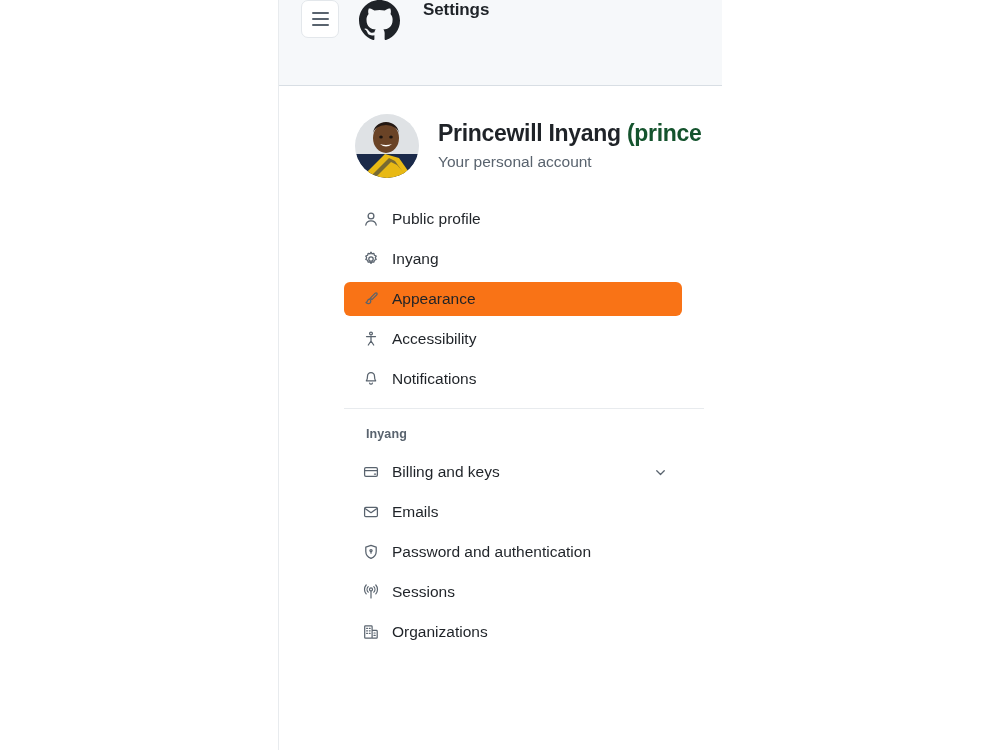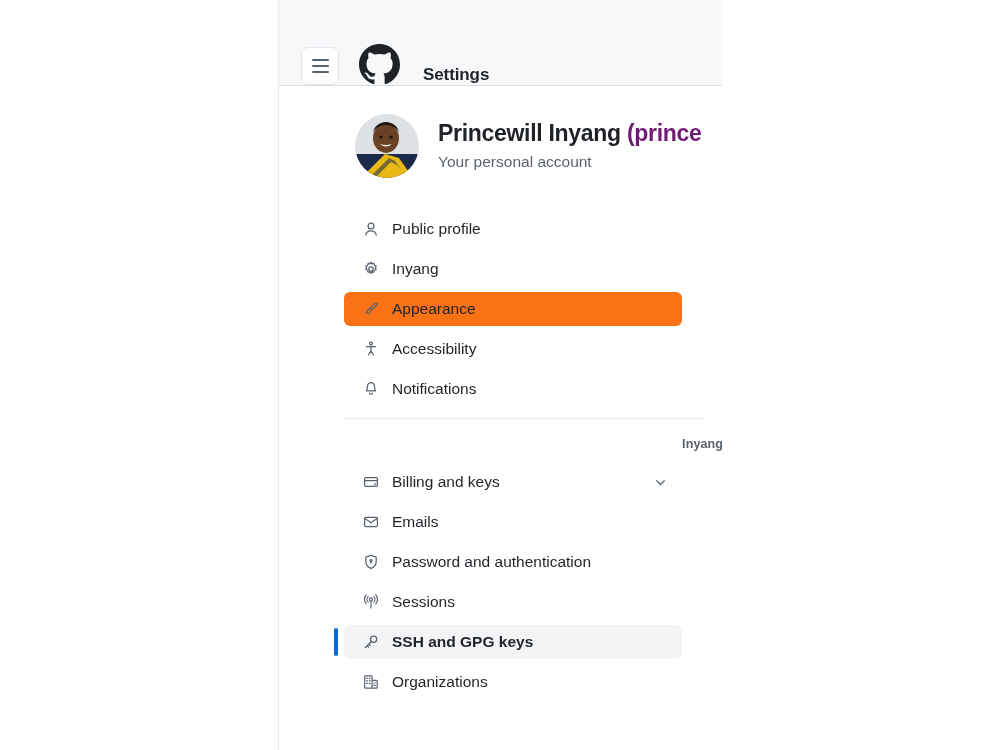--- a/index.html
+++ b/index.html
@@ -24,21 +24,21 @@
     overflow: hidden;
   }
 
   
   .app-header {
     height: 86px;
     background: #f6f8fa;
     border-bottom: 1px solid #d8dee4;
     box-sizing: border-box;
     display: flex;
-    align-items: flex-end;
+    align-items: flex-start;
     padding-left: 22px;
     width: 444px;
   }
 
   .hamburger-btn {
     width: 38px;
     height: 38px;
     border: 1px solid #e3e7eb;
     border-radius: 7px;
     background: #ffffff;
@@ -101,37 +101,36 @@
     white-space: nowrap;
   }
   .profile-name {
     font-size: 23px;
     font-weight: bold;
     color: #1f2328;
     letter-spacing: -0.3px;
     line-height: 1.2;
   }
   .profile-handle {
-    color: #701a75;
+    color: #14532d;
     font-weight: bold;
   }
   .profile-sub {
     margin-top: 5px;
     font-size: 15.5px;
     color: #59636e;
     line-height: 1.3;
   }
 
   
   .nav {
-    margin-top: 34px;
+    margin-top: 24px;
     padding-left: 65px;
     width: 444px;
     box-sizing: border-box;
-    text-align: right;
   }
 
   .nav-item {
     position: relative;
     display: flex;
     align-items: center;
     height: 34px;
     width: 338px;
     border-radius: 6px;
     padding-left: 18px;
@@ -341,30 +340,20 @@
         <svg width="16" height="16" viewBox="0 0 16 16" fill="none" stroke="currentColor" stroke-width="1.2" stroke-linecap="round">
           <circle cx="8" cy="5.4" r="1.5"></circle>
           <path d="M8 7v7"></path>
           <path d="M5.2 2.6a4 4 0 0 0 0 5.6M10.8 2.6a4 4 0 0 1 0 5.6"></path>
           <path d="M3.2 1a6.6 6.6 0 0 0 0 8.8M12.8 1a6.6 6.6 0 0 1 0 8.8"></path>
         </svg>
       </span>
       <span class="nav-label">Sessions</span>
     </div>
 
-    <div class="nav-item selected">
-      <span class="sel-bar"></span>
-      <span class="nav-icon">
-        <svg width="16" height="16" viewBox="0 0 16 16" fill="none" stroke="currentColor" stroke-width="1.25" stroke-linecap="round" stroke-linejoin="round">
-          <circle cx="10.6" cy="5.3" r="3.1"></circle>
-          <path d="M8.4 7.5L2.2 13.7M4.2 11.7l1.4 1.4M5.8 10.1l1.4 1.4"></path>
-        </svg>
-      </span>
-      <span class="nav-label">SSH and GPG keys</span>
-    </div>
 
     <div class="nav-item">
       <span class="nav-icon">
         <svg width="16" height="16" viewBox="0 0 16 16" fill="none" stroke="currentColor" stroke-width="1.2">
           <rect x="1.7" y="1.8" width="7.4" height="12.4" rx="0.8"></rect>
           <path d="M9.1 6.4h4.3c.4 0 .8.4.8.8v6.2c0 .5-.4.8-.8.8H9.1" stroke-linejoin="round"></path>
           <path d="M3.6 4.3h.9M6.3 4.3h.9M3.6 6.8h.9M6.3 6.8h.9M3.6 9.3h.9M6.3 9.3h.9M11 9h1.2M11 11.4h1.2" stroke-linecap="round"></path>
         </svg>
       </span>
       <span class="nav-label">Organizations</span>

